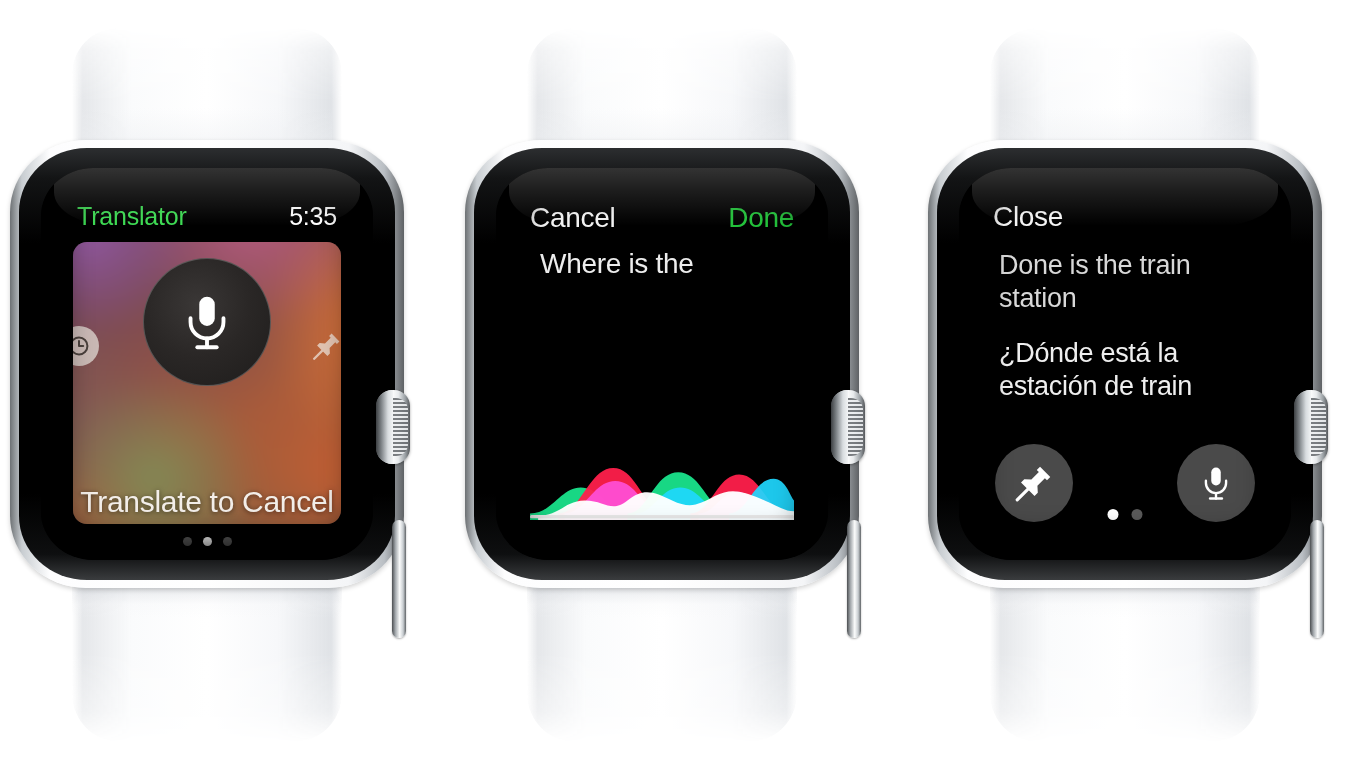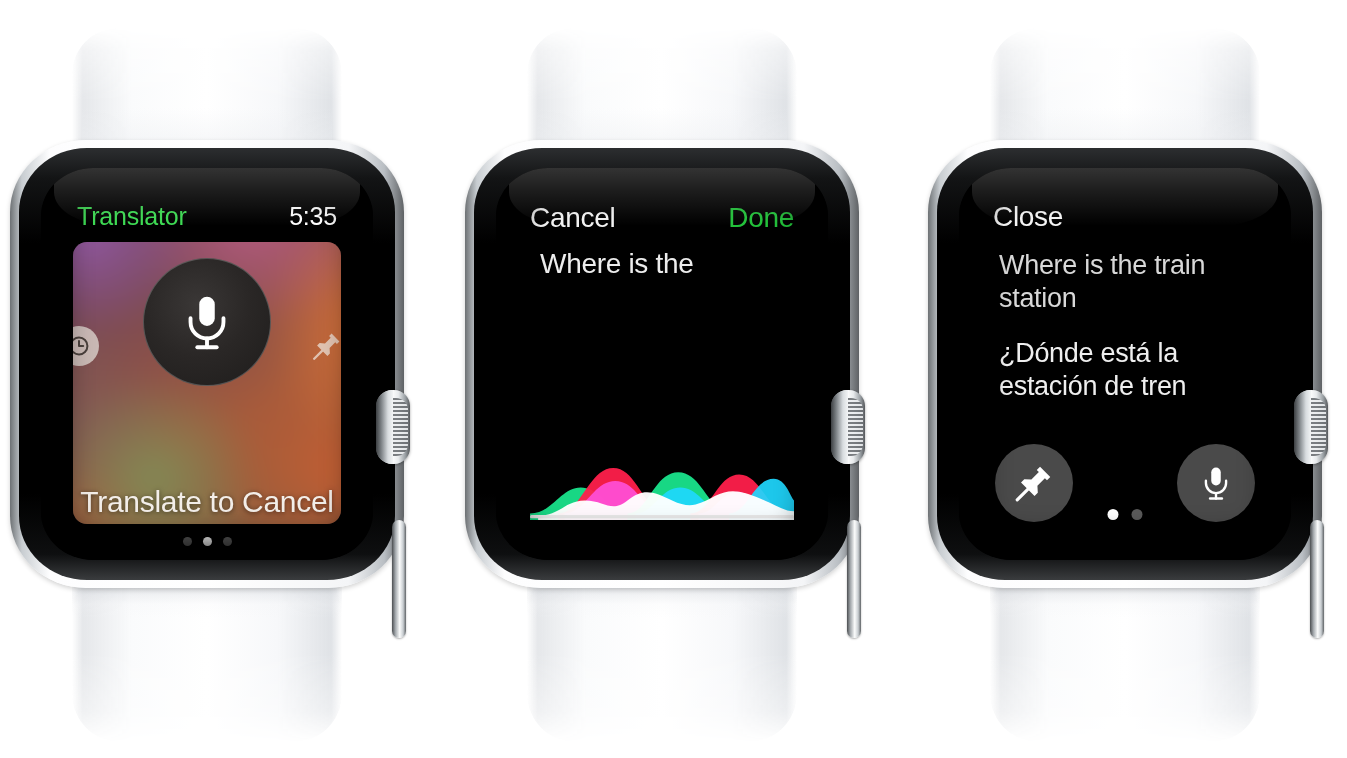--- a/index.html
+++ b/index.html
@@ -486,23 +486,23 @@
     <div class="band band-bottom"></div>
 
     <div class="case">
       <div class="case-inner">
         <div class="glass">
 
           <div class="screen">
 
             <div class="close-label">Close</div>
 
-            <div class="trans-source">Where is the train station</div>
-
-            <div class="trans-target">¿Dónde está la estación de tren</div>
+            <div class="trans-source">Done is the train station</div>
+
+            <div class="trans-target">¿Dónde está la estación de train</div>
 
             <div class="action-row">
               <div class="round-btn pin">
                 <svg viewBox="0 0 32 32" fill="#ffffff">
                   <path d="M20.6 3.6 L28.4 11.4 L25.9 13.9 L24.3 12.3 L18.6 18 L18.9 23.4 L16.4 25.9 L6.1 15.6 L8.6 13.1 L14 13.4 L19.7 7.7 L18.1 6.1 Z"></path>
                   <path d="M11.6 20.4 L3.2 28.8" stroke="#ffffff" stroke-width="2.4" stroke-linecap="round"></path>
                 </svg>
               </div>
 
               <div class="dots-inline">

